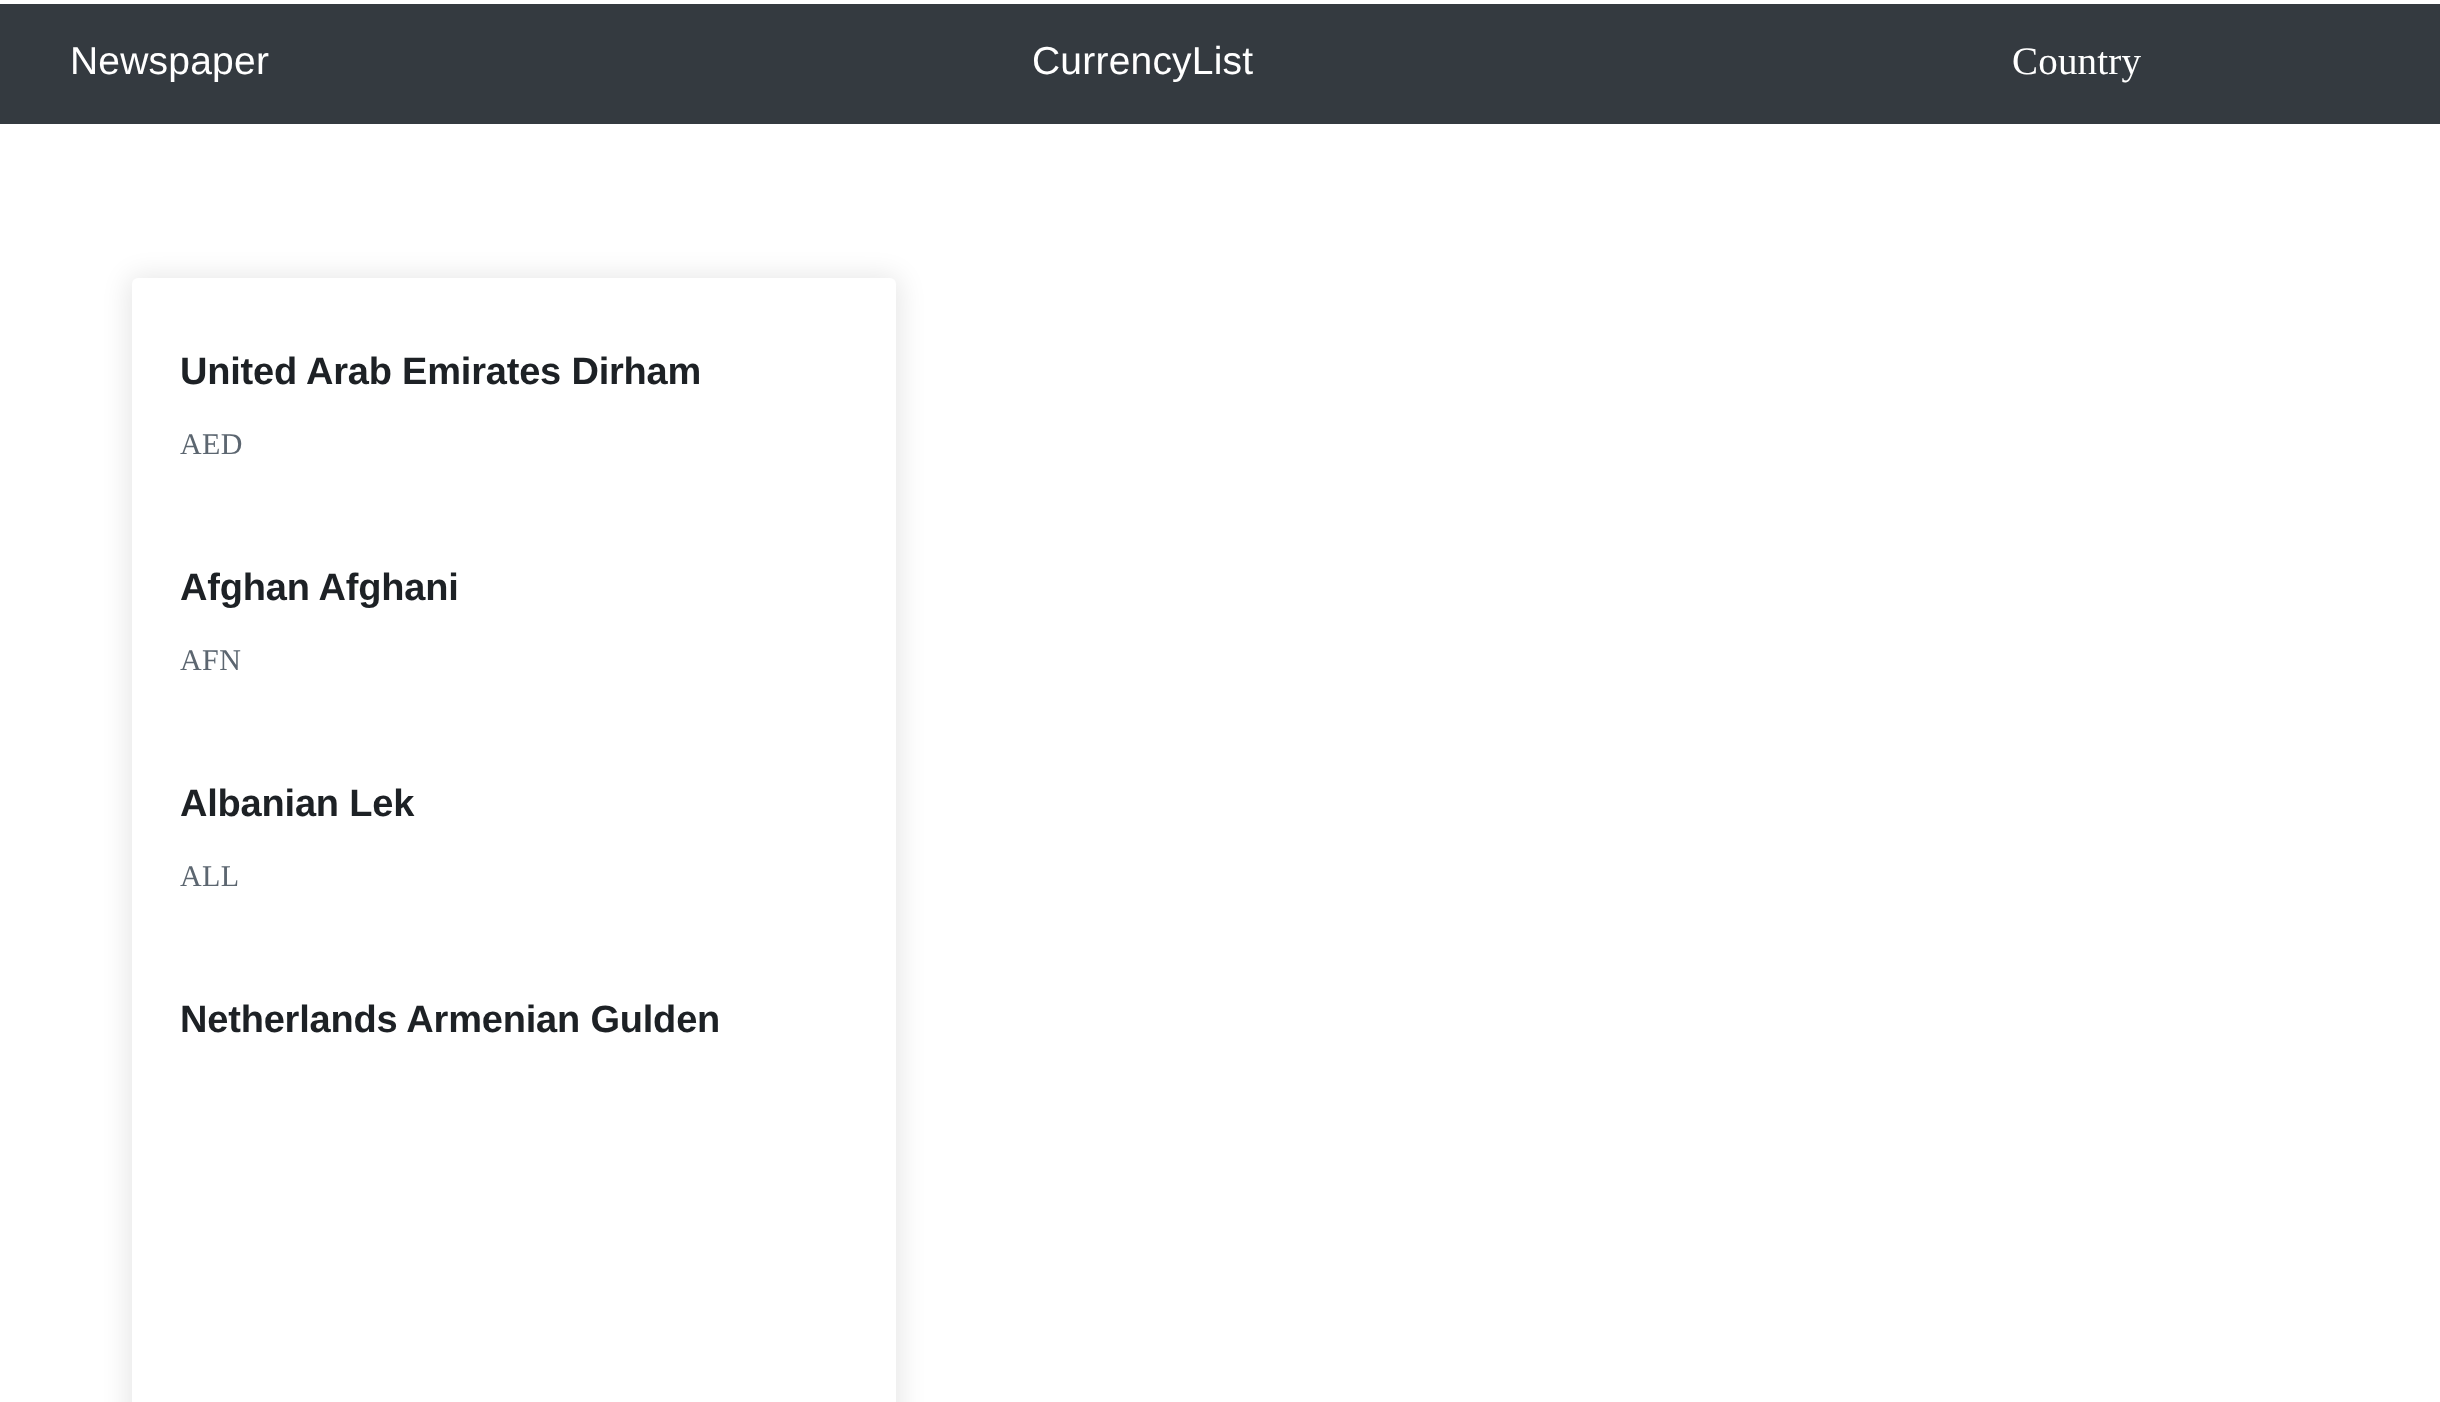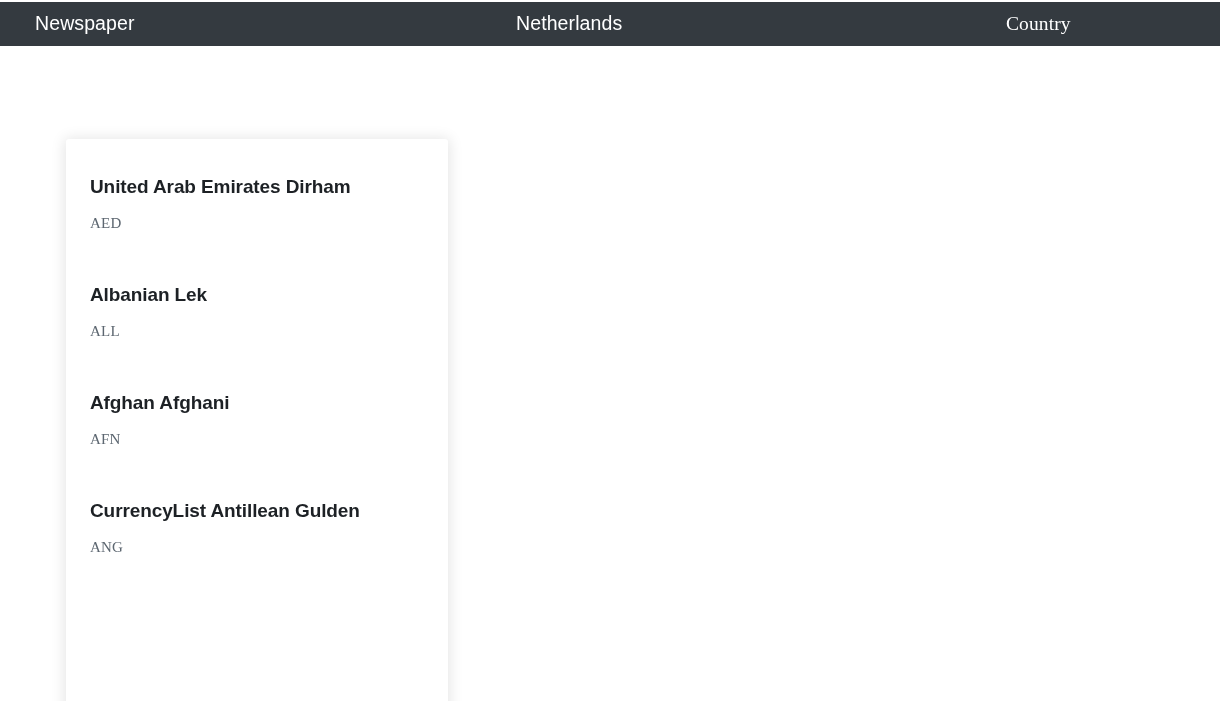--- a/index.html
+++ b/index.html
@@ -12,21 +12,21 @@
     background: #ffffff;
     font-family: "Liberation Sans", sans-serif;
   }
 
   
   .navbar {
     position: absolute;
     top: 2px;
     left: 0;
     width: 1220px;
-    height: 44px;
+    height: 60px;
     background: #343a40;
     display: flex;
     align-items: center;
   }
   .nav-brand {
     position: absolute;
     left: 35px;
     color: #ffffff;
     font-size: 19.5px;
     font-weight: 400;
@@ -94,44 +94,43 @@
     letter-spacing: 0.2px;
     font-family: Liberation Serif, serif;
   }
 </style>
 </head>
 <body>
 
 <div class="navbar">
   <a class="nav-brand" href="#">Newspaper</a>
 
-  <a class="nav-link nav-link-currencylist" href="#">Netherlands</a>
+  <a class="nav-link nav-link-currencylist" href="#">CurrencyList</a>
 
   <a class="nav-link nav-link-country" href="#">Country</a>
 </div>
 
 <div class="page-body">
 
   <div class="currency-card">
 
     <div class="currency-item">
       <h4 class="currency-name">United Arab Emirates Dirham</h4>
       <p class="currency-code">AED</p>
     </div>
 
     <div class="currency-item">
+      <h4 class="currency-name">Afghan Afghani</h4>
+      <p class="currency-code">AFN</p>
+    </div>
+
+    <div class="currency-item">
       <h4 class="currency-name">Albanian Lek</h4>
       <p class="currency-code">ALL</p>
     </div>
 
-    <div class="currency-item">
-      <h4 class="currency-name">Afghan Afghani</h4>
-      <p class="currency-code">AFN</p>
-    </div>
-
 
     <div class="currency-item">
-      <h4 class="currency-name">CurrencyList Antillean Gulden</h4>
-      <p class="currency-code">ANG</p>
+      <h4 class="currency-name">Netherlands Armenian Gulden</h4>
     </div>
 
   </div>
 </div>
 
 </body></html>

